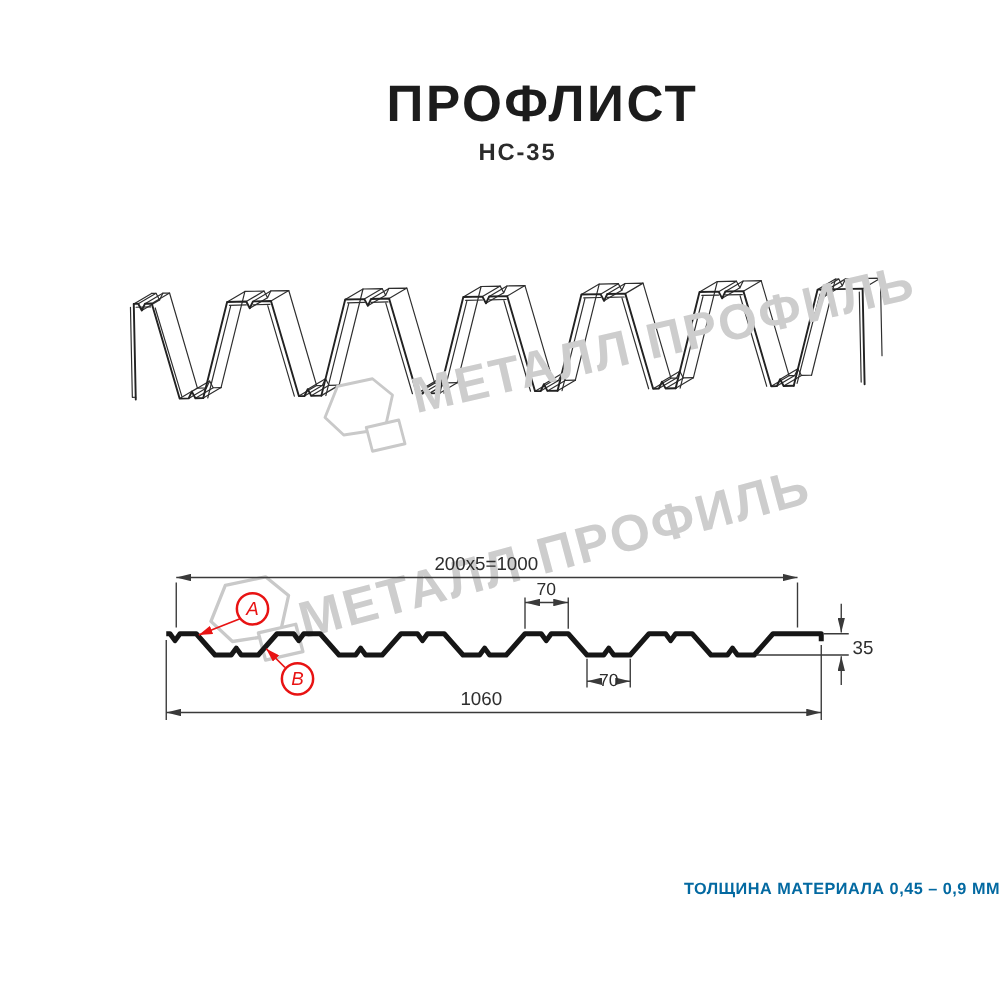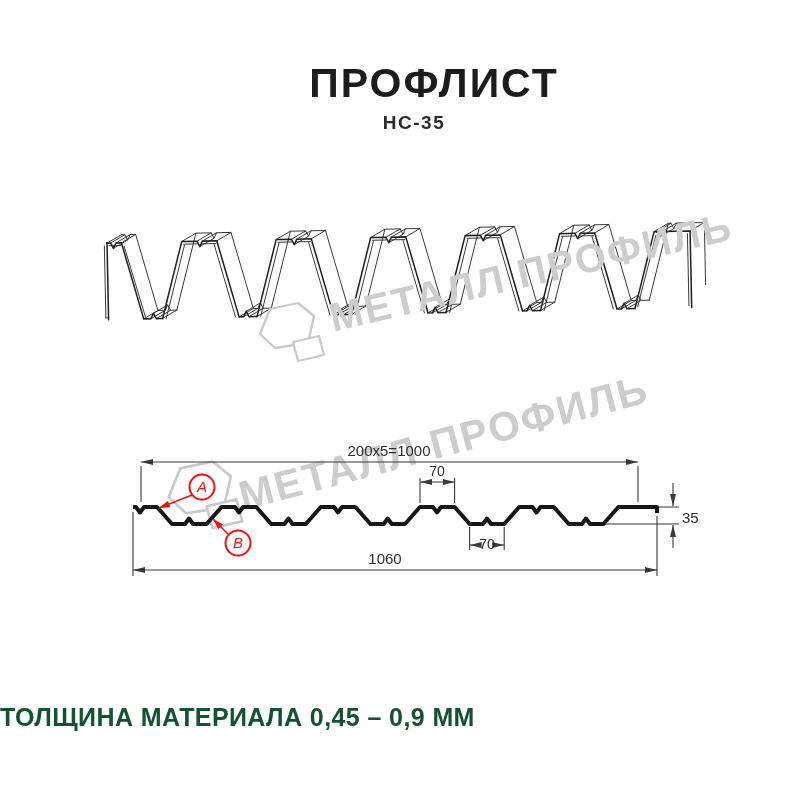--- a/index.html
+++ b/index.html
@@ -2,22 +2,22 @@
 <html><head>
 <meta charset="utf-8">
 <style>
   html,body{margin:0;padding:0;background:#fff;}
   .canvas{position:relative;width:800px;height:800px;background:#fff;overflow:hidden;
           font-family:"Liberation Sans",sans-serif;}
   .title{position:absolute;top:60px;left:0;width:100%;text-align:center;
          font-size:41px;font-weight:800;letter-spacing:2px;color:#1c1c1c;margin-left:34px;}
   .subtitle{position:absolute;top:112px;left:0;width:100%;text-align:center;
          font-size:19px;font-weight:700;letter-spacing:1.5px;color:#2b2b2b;margin-left:14px;}
-  .footer{position:absolute;top:703px;left:0;width:100%;text-align:left;
-         font-size:25px;font-weight:700;letter-spacing:0.4px;color:#14532d;}
+  .footer{position:absolute;top:703px;left:0;width:100%;text-align:right;
+         font-size:13px;font-weight:700;letter-spacing:0.4px;color:#0369a1;}
   svg.layer{position:absolute;left:0;top:0;}
   #sheet3d{z-index:1;}
   .wm-logo{position:absolute;z-index:2;}
   .wm-text{position:absolute;z-index:3;font-size:40px;font-weight:700;letter-spacing:2px;
            color:#cdcdcd;white-space:nowrap;transform-origin:0 50%;line-height:46px;}
   #wm1-text{left:330px;top:295px;transform:rotate(-13deg);}
   #wm2-text{left:240px;top:474px;font-size:41px;transform:rotate(-15deg);}
   #profile{z-index:4;}
   .s1{fill:none;stroke:#222;stroke-width:1.7;stroke-linejoin:round;stroke-linecap:round;}
   .s2{fill:none;stroke:#2e2e2e;stroke-width:1.05;stroke-linejoin:round;stroke-linecap:round;}

